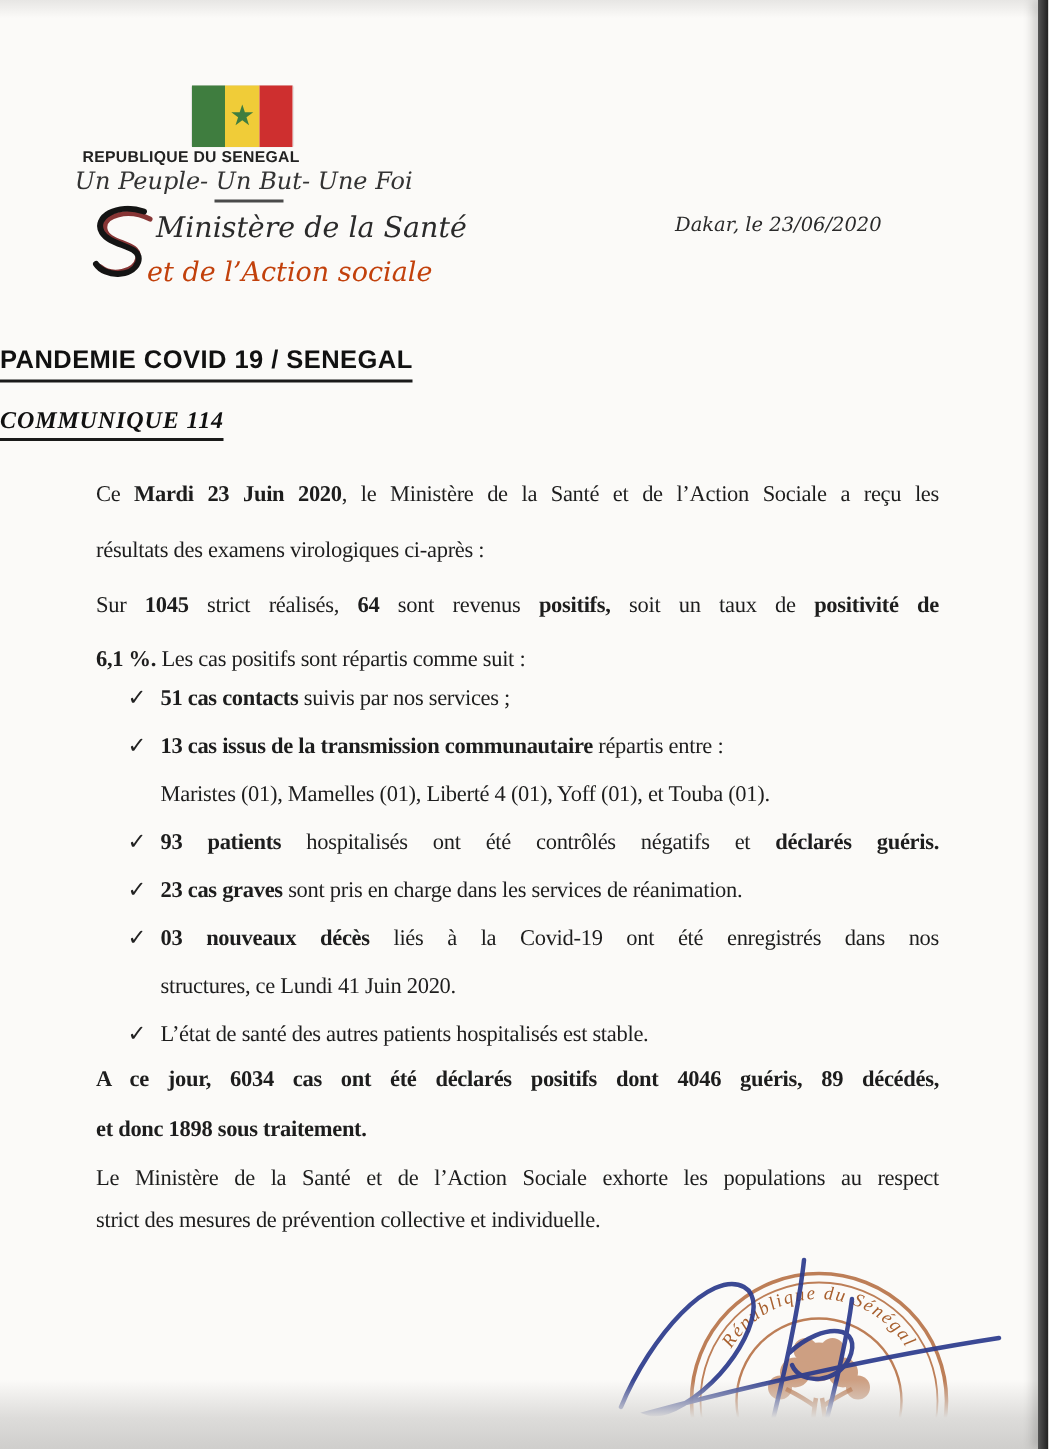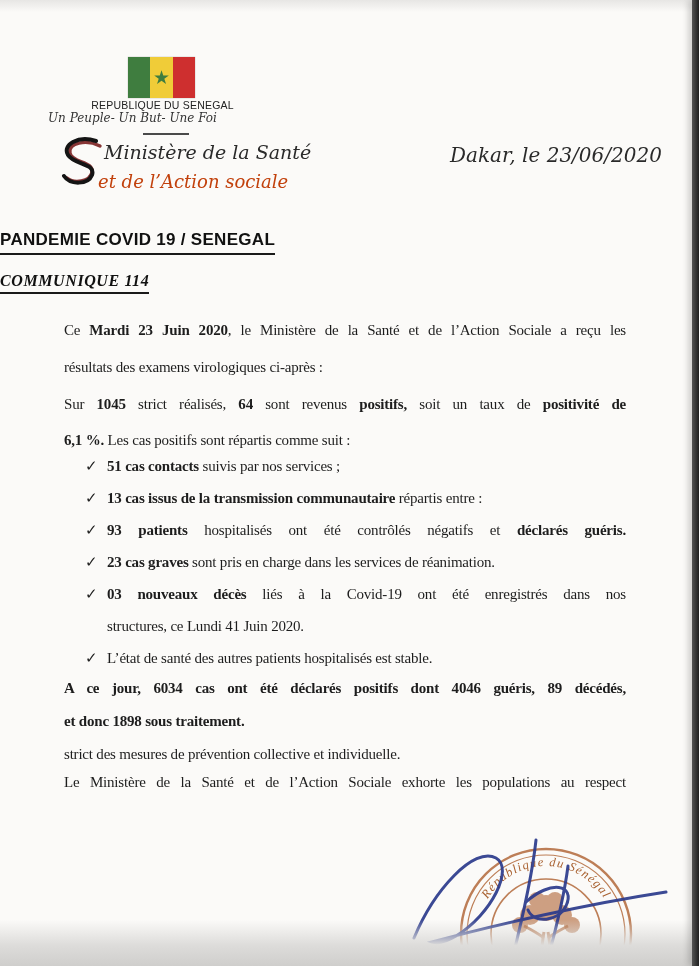--- a/index.html
+++ b/index.html
@@ -10,33 +10,33 @@
   .bottom-shade{position:absolute;bottom:0;left:0;width:100%;height:46px;
         background:linear-gradient(rgba(251,250,248,0),#dddcda 55%,#cfcecc);}
   .edge-right{position:absolute;top:0;right:0;width:7px;height:100%;
         background:linear-gradient(90deg,#555,#1f1f1f);box-shadow:-3px 0 7px rgba(0,0,0,.22);}
   
   .flag{position:absolute;left:128px;top:57px;width:67px;height:41px;display:flex;
         box-shadow:0 0 1px rgba(0,0,0,.4);}
   .flag>div{flex:1;position:relative;}
   .flag .star{position:absolute;left:0;top:0;width:100%;height:100%;display:flex;
         align-items:center;justify-content:center;font-size:19px;line-height:1;}
-  .country{position:absolute;left:55px;top:99px;width:215px;text-align:center;
-        font-family:"Liberation Sans",sans-serif;font-weight:normal;font-size:10.5px;
+  .country{position:absolute;left:55px;top:99px;width:215px;text-align:left;
+        font-family:"Liberation Sans",sans-serif;font-weight:bold;font-size:10.5px;
         letter-spacing:.2px;color:#222;}
-  .motto{position:absolute;left:48px;top:111px;width:229px;
-        font-family:"DejaVu Serif",serif;font-style:italic;font-size:12px;color:#333;}
+  .motto{position:absolute;left:48px;top:111px;width:229px;text-align:center;
+        font-family:"DejaVu Serif",serif;font-style:italic;font-size:16px;color:#333;}
   .divider{position:absolute;left:143px;top:133px;width:46px;height:2px;background:#4a4a4a;}
   .mlogo{position:absolute;left:56px;top:137px;}
   .ministry1{position:absolute;left:104px;top:141px;font-family:"DejaVu Serif",serif;
         font-style:italic;font-size:19px;color:#2a2a2a;}
   .ministry2{position:absolute;left:98px;top:171px;font-family:"DejaVu Serif",serif;
         font-style:italic;font-size:18px;color:#c2410c;}
   .dateline{position:absolute;left:450px;top:143px;font-family:"DejaVu Serif",serif;
-        font-style:italic;font-size:20px;color:#2a2a2a;}
+        font-style:italic;font-size:13px;color:#2a2a2a;}
   
   .title-wrap{position:absolute;left:0;top:230px;width:100%;text-align:left;}
   .title-wrap span{display:inline-block;font-family:"Liberation Sans",sans-serif;
         font-weight:bold;font-size:17px;letter-spacing:.3px;color:#111;
         border-bottom:2px solid #1a1a1a;padding-bottom:3px;}
   .subtitle-wrap{position:absolute;left:0;top:272px;width:100%;text-align:left;}
   .subtitle-wrap span{display:inline-block;font-weight:bold;font-style:italic;
         font-size:16px;letter-spacing:.6px;color:#111;
         border-bottom:2px solid #1a1a1a;padding-bottom:2px;}
   
@@ -93,41 +93,42 @@
     <div class="lh37 stretch"><span>Ce </span><span class="b">Mardi 23 Juin 2020</span><span>, le Ministère de la Santé et de l’Action Sociale a reçu les</span></div>
     <div class="lh37">résultats des examens virologiques ci-après :</div>
 
     <div class="lh36 stretch"><span>Sur </span><span class="b">1045</span><span> strict réalisés, </span><span class="b">64</span><span> sont revenus </span><span class="b">positifs,</span><span> soit un taux de </span><span class="b">positivité de</span></div>
     <div class="lh36"><span class="b">6,1 %.</span><span>  Les cas positifs sont répartis comme suit :</span></div>
 
     <div class="list">
       <div class="bl lh32"><span class="chk">✓</span><span class="b">51 cas contacts</span><span> suivis par nos services ;</span></div>
 
       <div class="bl lh32"><span class="chk">✓</span><span class="b">13 cas issus de la transmission communautaire</span><span> répartis entre :</span></div>
+      <div class="sub lh32">Maristes (01), Mamelles (01), Liberté 4 (01), Yoff (01), et Touba (01).</div>
 
       <div class="bl lh32 stretch"><span class="chk">✓</span><span class="b">93 patients</span><span> hospitalisés ont été contrôlés négatifs et </span><span class="b">déclarés guéris.</span></div>
 
       <div class="bl lh32"><span class="chk">✓</span><span class="b">23 cas graves</span><span> sont pris en charge dans les services de réanimation.</span></div>
 
       <div class="bl lh32">
         <div class="stretch"><span class="chk">✓</span><span class="b">03 nouveaux décès</span><span> liés à la Covid-19 ont été enregistrés dans nos</span></div>
         <div>structures, ce Lundi 41 Juin 2020.</div>
       </div>
 
       <div class="bl lh32"><span class="chk">✓</span><span>L’état de santé des autres patients hospitalisés est stable.</span></div>
     </div>
 
     <div class="p3">
       <div class="lh33 stretch">A ce jour, 6034 cas ont été déclarés positifs dont 4046 guéris, 89 décédés,</div>
       <div class="lh33">et donc 1898 sous traitement.</div>
     </div>
 
     <div class="p4">
+      <div class="lh28 stretch">Le Ministère de la Santé et de l’Action Sociale exhorte les populations au respect</div>
       <div class="lh28">strict des mesures de prévention collective et individuelle.</div>
-      <div class="lh28 stretch">Le Ministère de la Santé et de l’Action Sociale exhorte les populations au respect</div>
     </div>
   </div>
 
   <svg class="seal" width="188" height="190" viewBox="0 0 188 190">
     <g stroke="#b06434" fill="none" opacity="0.82">
       <circle cx="94" cy="92" r="85" stroke-width="2.4"></circle>
       <circle cx="94" cy="92" r="79" stroke-width="1.2"></circle>
       <circle cx="94" cy="92" r="55" stroke-width="1.6"></circle>
     </g>
     <defs>

